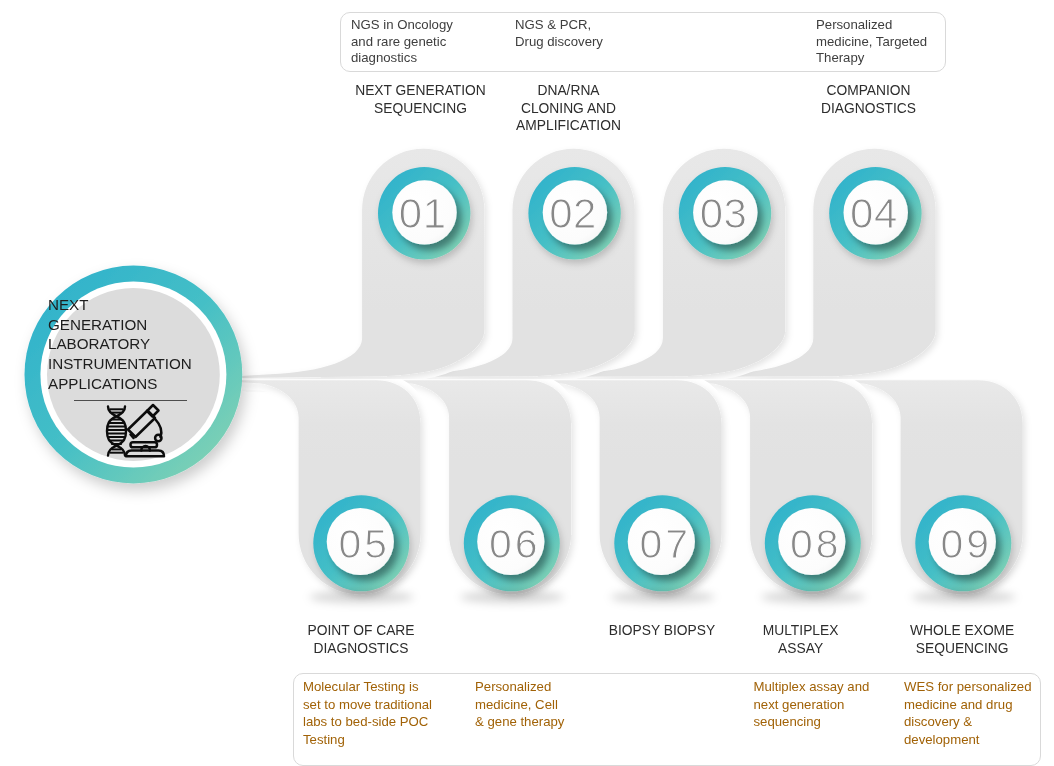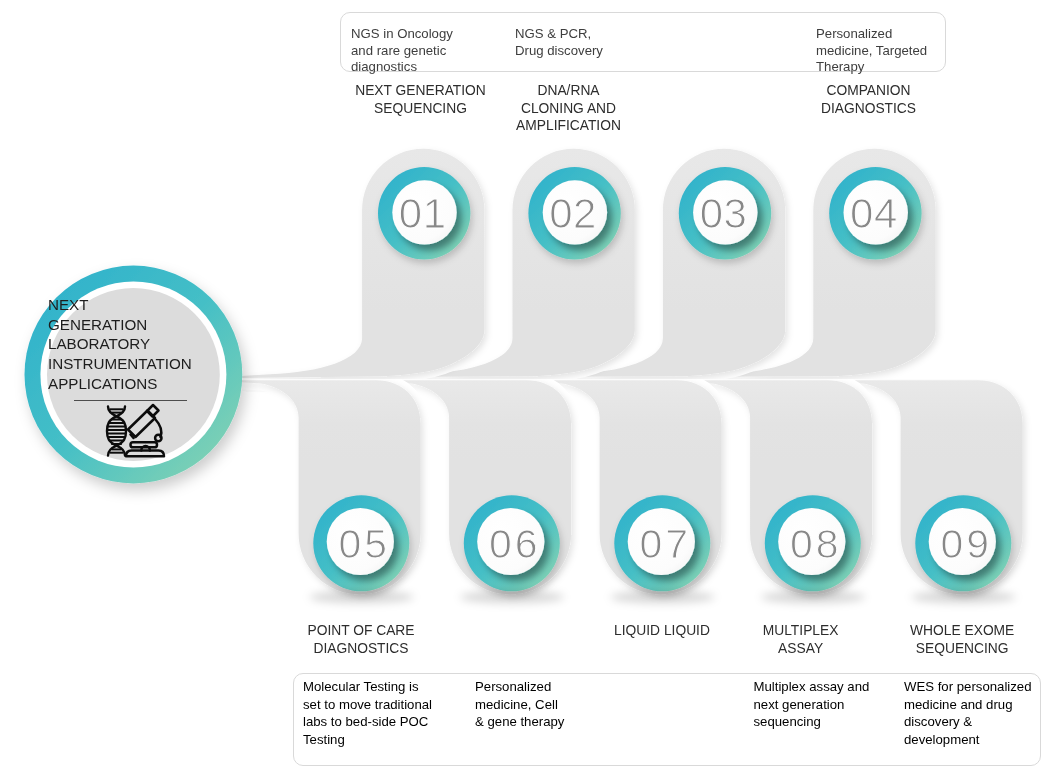--- a/index.html
+++ b/index.html
@@ -1,18 +1,18 @@
 <!DOCTYPE html>
 <html><head><meta charset="utf-8">
 <style>
 html,body{margin:0;padding:0;background:#ffffff;}
 #stage{position:relative;width:1054px;height:766px;overflow:hidden;font-family:"Liberation Sans",sans-serif;background:#ffffff;}
 .box{position:absolute;border:1.6px solid #d9d9d9;border-radius:10px;background:#ffffff;}
-.bt{position:absolute;font-size:13.2px;line-height:17.5px;color:#000000;}
-.tt{position:absolute;font-size:13.2px;line-height:16.5px;color:#3e3e3e;margin-top:9px;}
+.bt{position:absolute;font-size:13.2px;line-height:17.5px;color:#a16207;}
+.tt{position:absolute;font-size:13.2px;line-height:16.5px;color:#3e3e3e;}
 .lbl{position:absolute;font-size:13.8px;line-height:17.7px;color:#2d2d2d;text-align:center;}
 .ctext{position:absolute;left:48px;top:295.2px;width:170px;text-align:left;font-size:15.2px;line-height:19.6px;color:#1d1d1d;letter-spacing:0px;}
 </style></head>
 <body>
 <div id="stage">
 <svg width="1054" height="766" viewBox="0 0 1054 766" style="position:absolute;left:0;top:0">
 <defs>
 <linearGradient id="tg" x1="0" y1="0" x2="1" y2="1">
 <stop offset="0" stop-color="#2bafcd"></stop>
           <stop offset="0.5" stop-color="#45bfc6"></stop>
@@ -145,20 +145,20 @@
 </svg>
 <div class="box" style="left:340px;top:12px;width:604px;height:58px;"></div>
 <div class="tt" style="left:351px;top:17.2px">NGS in Oncology<br>and rare genetic<br>diagnostics</div>
 <div class="tt" style="left:515px;top:17.2px">NGS &amp; PCR,<br>Drug discovery</div>
 <div class="tt" style="left:816px;top:17.2px">Personalized<br>medicine, Targeted<br>Therapy</div>
 <div class="lbl" style="left:330.5px;top:81.8px;width:180px">NEXT GENERATION<br>SEQUENCING</div>
 <div class="lbl" style="left:478.5px;top:81.8px;width:180px">DNA/RNA<br>CLONING AND<br>AMPLIFICATION</div>
 <div class="lbl" style="left:778.5px;top:81.8px;width:180px">COMPANION<br>DIAGNOSTICS</div>
 <div class="ctext">NEXT<br>GENERATION<br>LABORATORY<br>INSTRUMENTATION<br>APPLICATIONS</div>
 <div class="lbl" style="left:271.0px;top:621.9px;width:180px">POINT OF CARE<br>DIAGNOSTICS</div>
-<div class="lbl" style="left:572.0px;top:621.9px;width:180px">LIQUID LIQUID</div>
+<div class="lbl" style="left:572.0px;top:621.9px;width:180px">BIOPSY BIOPSY</div>
 <div class="lbl" style="left:710.6px;top:621.9px;width:180px">MULTIPLEX<br>ASSAY</div>
 <div class="lbl" style="left:872.2px;top:621.9px;width:180px">WHOLE EXOME<br>SEQUENCING</div>
 <div class="box" style="left:292.6px;top:672.6px;width:746px;height:91px;"></div>
 <div class="bt" style="left:303px;top:678.3px">Molecular Testing is<br>set to move traditional<br>labs to bed-side POC<br>Testing</div>
 <div class="bt" style="left:475px;top:678.3px">Personalized<br>medicine, Cell<br>&amp; gene therapy</div>
 <div class="bt" style="left:904px;top:678.3px">WES for personalized<br>medicine and drug<br>discovery &amp;<br>development</div>
 <div class="bt" style="left:753.5px;top:678.3px">Multiplex assay and<br>next generation<br>sequencing</div>
 </div>
 </body></html>

